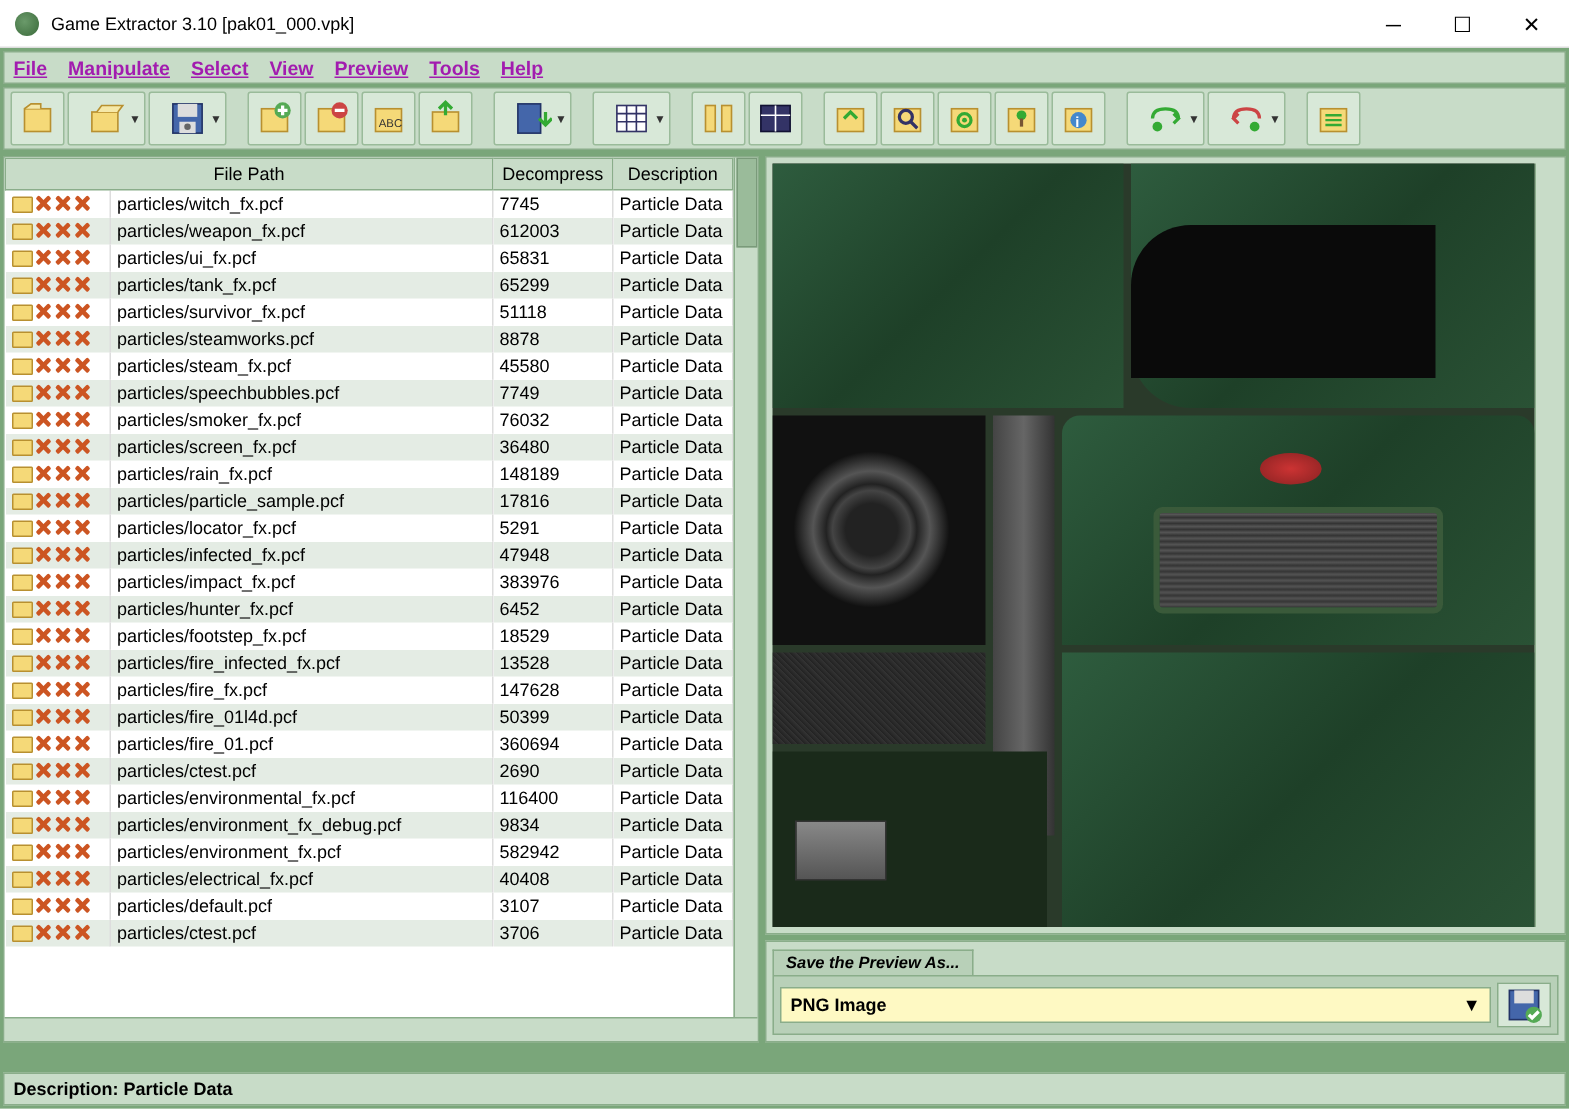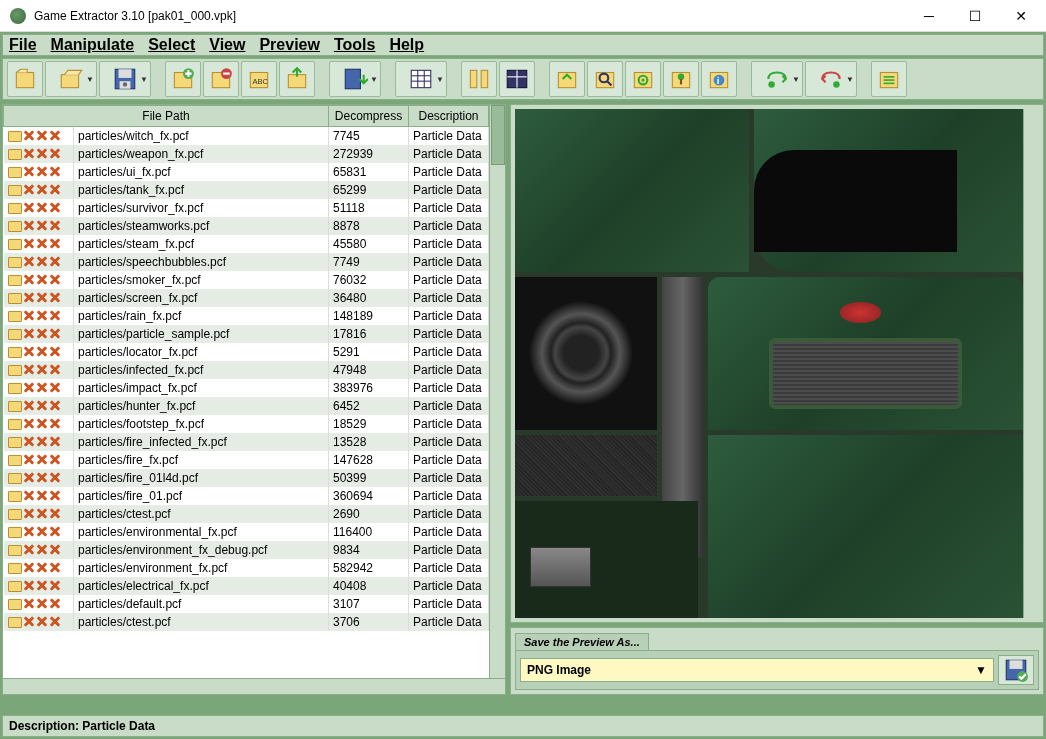--- a/index.html
+++ b/index.html
@@ -5,21 +5,21 @@
 * { box-sizing: border-box; margin: 0; padding: 0; font-family: Arial, sans-serif; }
 body { background: #fff; width: 1046px; height: 739px; overflow: hidden; display: flex; flex-direction: column; }
 .titlebar { height: 32px; background: #fff; border-bottom: 1px solid #ddd; display: flex; align-items: center; padding: 0 2px; }
 .titlebar-icon { width: 16px; height: 16px; margin: 0 8px; background: radial-gradient(circle at 40% 40%, #6a9a6a, #3a6a3a); border-radius: 50%; }
 .titlebar-title { flex: 1; font-size: 12px; color: #000; }
 .titlebar-controls { display: flex; }
 .titlebar-btn { width: 46px; height: 30px; display: flex; align-items: center; justify-content: center; font-size: 14px; }
 
 .app-body { flex: 1; background: #7aa67a; padding: 2px; display: flex; flex-direction: column; overflow: hidden; }
 .menubar { height: 22px; background: #c8dcc8; display: flex; align-items: center; padding: 0 6px; gap: 14px; border: 1px solid #8aad8a; }
-.menu-item { font-size: 16px; font-weight: bold; text-decoration: underline; color: #000000; cursor: pointer; }
+.menu-item { font-size: 13px; font-weight: bold; text-decoration: underline; color: #a21caf; cursor: pointer; }
 
 .toolbar { height: 42px; background: #c8dcc8; border: 1px solid #8aad8a; display: flex; align-items: center; padding: 2px 4px; gap: 2px; margin-top: 2px; }
 .tb-btn { width: 36px; height: 36px; background: #d8e8d8; border: 1px solid #9abb9a; border-radius: 2px; display: flex; align-items: center; justify-content: center; cursor: pointer; position: relative; }
 .tb-btn.wide { width: 52px; }
 .tb-sep { width: 10px; }
 .tb-drop { position: absolute; right: 2px; font-size: 8px; color: #333; }
 
 .main-area { flex: 1; display: flex; gap: 4px; margin-top: 4px; overflow: hidden; }
 .left-panel { width: 504px; background: #c8dcc8; border: 1px solid #8aad8a; display: flex; flex-direction: column; }
 .table-wrap { flex: 1; display: flex; overflow: hidden; }
@@ -261,21 +261,21 @@
                 <tr>
     <td class="icon-cell">
                     <div class="row-icons">
       <div class="folder-mini"></div>
       <div class="x-mini"></div>
       <div class="x-mini"></div>
       <div class="x-mini"></div>
     </div>
                   </td>
     <td>particles/weapon_fx.pcf</td>
-    <td>272939</td>
+    <td>612003</td>
     <td>Particle Data</td>
                 </tr>
                 <tr>
     <td class="icon-cell">
                     <div class="row-icons">
       <div class="folder-mini"></div>
       <div class="x-mini"></div>
       <div class="x-mini"></div>
       <div class="x-mini"></div>
     </div>

